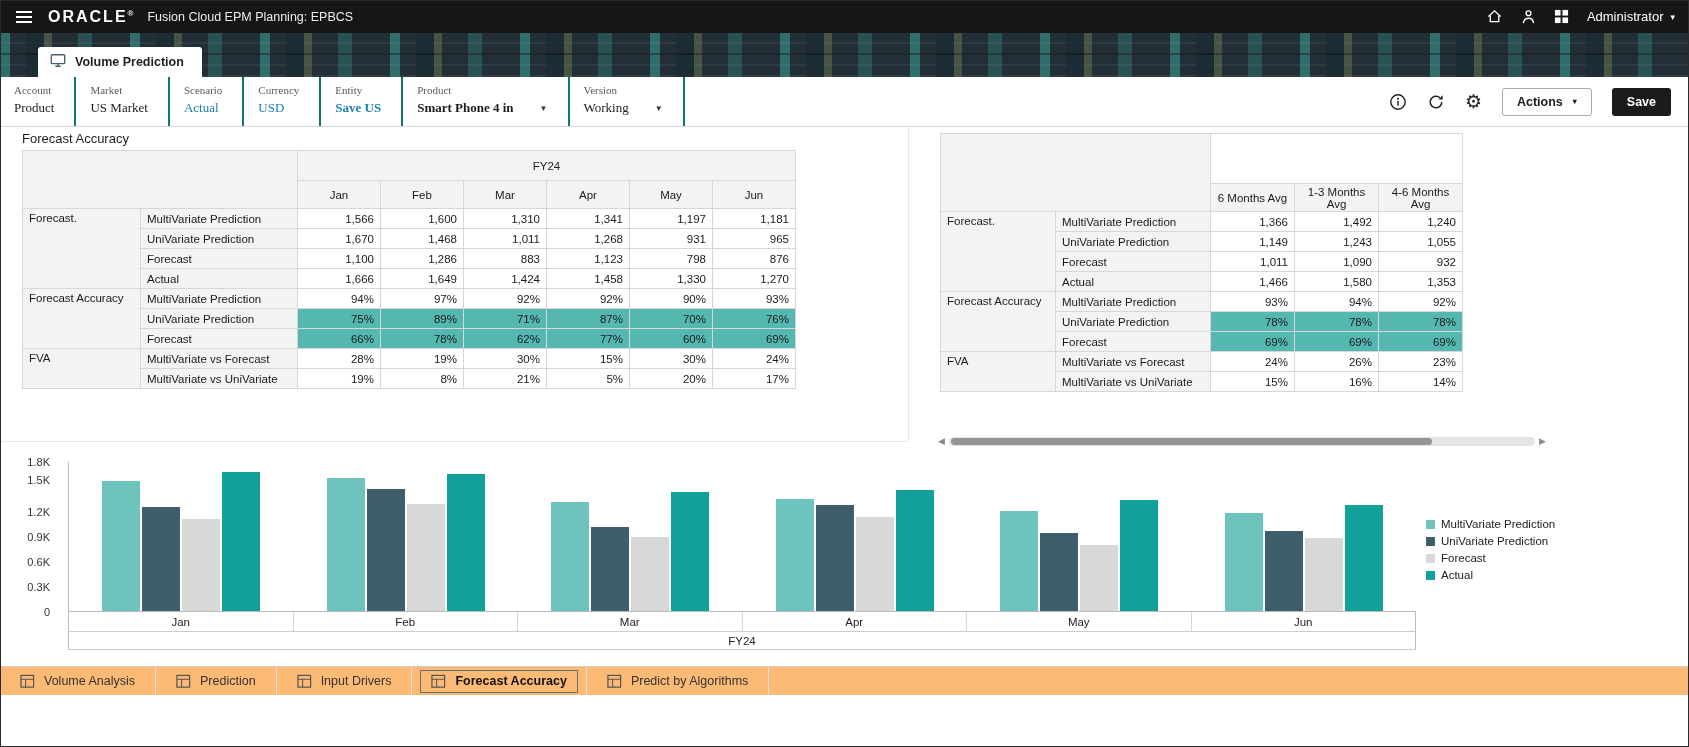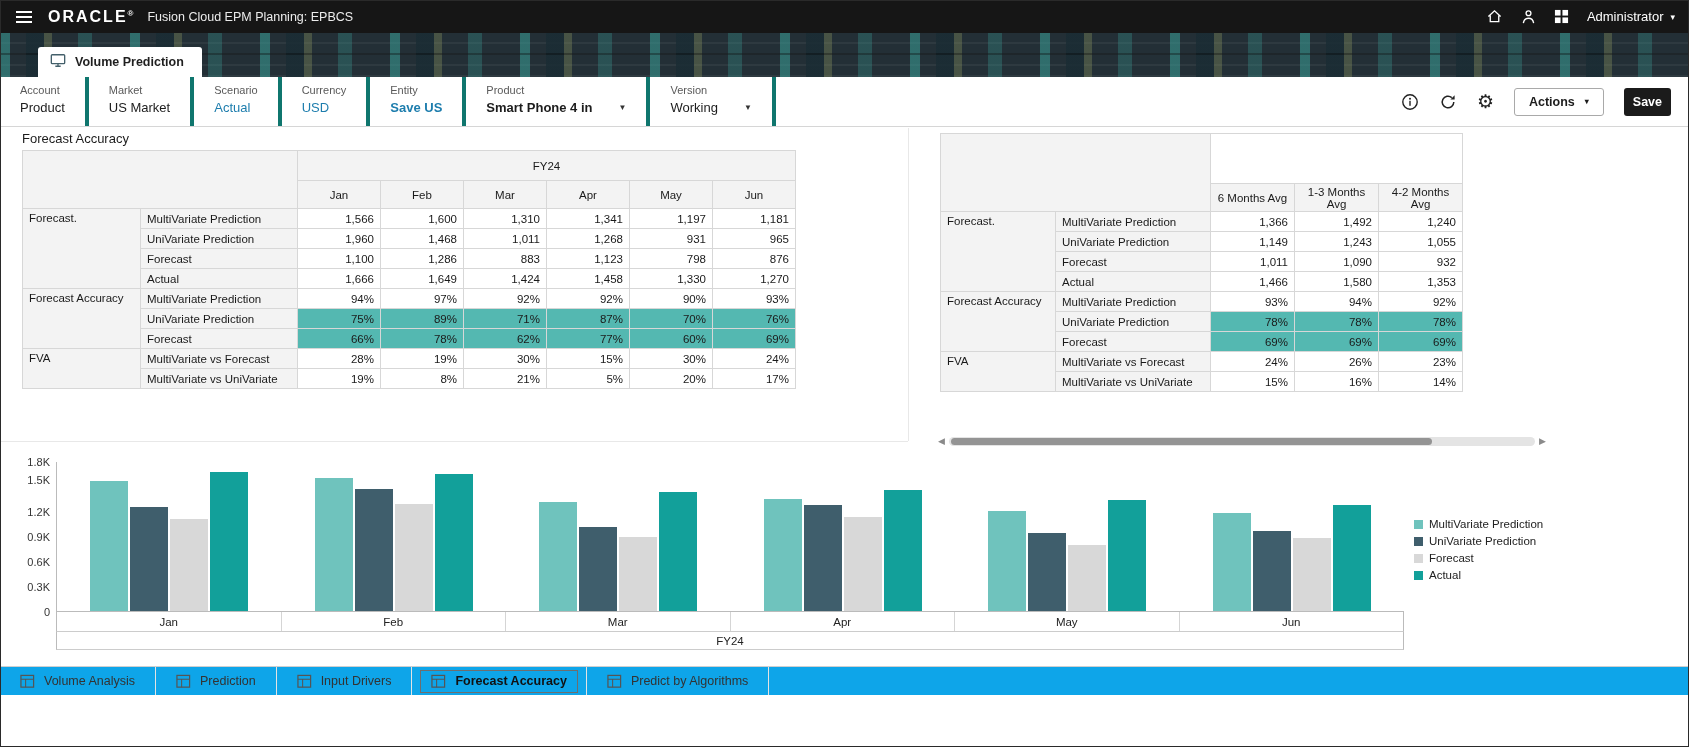--- a/index.html
+++ b/index.html
@@ -35,36 +35,36 @@
       repeating-linear-gradient(0deg, rgba(255,255,255,.05) 0 2px, transparent 2px 11px);
   }
   .page-tab { position:absolute; bottom:0; left:38px; height:30px; background:#fff;
     display:flex; align-items:center; gap:9px; padding:0 18px 0 12px;
     font-size:12.5px; font-weight:bold; color:#1f1f1f; border-radius:3px 3px 0 0; cursor:pointer; }
 
   
   .pov-bar { position:absolute; top:77px; left:0; right:0; height:50px; background:#fff;
              border-bottom:1px solid #d6d6d6; display:flex; align-items:stretch; }
   .pov-items { display:flex; }
-  .pov-item { padding:7px 20px 0 20px; border-right:4px solid #0f766e; cursor:pointer; }
+  .pov-item { padding:7px 20px 0 14px; border-right:2px solid #0f766e; cursor:pointer;font-family:Liberation Serif, serif; }
   .pov-dim { font-size:11px; color:#595959; margin-bottom:4px; }
   .pov-row { display:flex; align-items:center; gap:26px; }
   .pov-member { font-size:13px; color:#1c1c1c; white-space:nowrap; }
   .pov-style-link { color:var(--link); }
   .pov-style-link-bold { color:var(--link); font-weight:bold; }
   .pov-style-bold { font-weight:bold; }
   .pov-caret { font-size:8px; color:#333; }
   .pov-right { margin-left:auto; display:flex; align-items:center; gap:20px; padding-right:18px; }
   .pov-icon { display:flex; align-items:center; cursor:pointer; }
   .gear-glyph { font-size:19px; line-height:1; color:#222; }
   .actions-btn { display:flex; align-items:center; gap:10px; font-size:12.5px; font-weight:bold;
     color:#1c1c1c; background:#fff; border:1px solid #a9a9a9; border-radius:3px; padding:6px 14px;
     font-family:inherit; cursor:pointer; }
   .actions-caret { font-size:8px; }
-  .save-btn { background:#1b1b1b; color:#fff; border:none; border-radius:3px; padding:7px 9px;
+  .save-btn { background:#1b1b1b; color:#fff; border:none; border-radius:3px; padding:7px 15px;
     font-size:12.5px; font-weight:bold; font-family:inherit; cursor:pointer; }
 
   
   .section-title { position:absolute; left:22px; top:131px; font-size:13px; color:#1c1c1c; }
   .grid { border-collapse:collapse; table-layout:fixed; font-size:11.5px; color:#1a1a1a; }
   .grid th, .grid td { border:1px solid #d7d7d7; padding:0 6px; height:20px; font-weight:normal; }
   .grid .corner, .grid .col-head, .grid .group, .grid .member { background:#f3f3f3; }
   .grid .span-head { background:#f3f3f3; text-align:center; height:30px; }
   .grid .span-head.tall { background:#fff; height:50px; }
   .grid .col-head { text-align:center; height:28px; }
@@ -78,38 +78,38 @@
   .hline { position:absolute; left:0; top:441px; width:908px; height:1px; background:#e8e8e8; }
 
   
   .hscroll { position:absolute; left:938px; top:436px; width:608px; display:flex; align-items:center; gap:4px; }
   .scroll-arrow { font-size:9px; color:#8a8a8a; cursor:pointer; }
   .scroll-track { flex:1; height:9px; background:#e4e4e4; border-radius:5px; position:relative; cursor:pointer; }
   .scroll-thumb { position:absolute; left:2px; top:1px; height:7px; width:82%; background:#949494; border-radius:4px; cursor:grab; }
 
   
   .chart-block { position:absolute; left:20px; top:462px; display:flex; }
-  .chart-main { display:flex; }
+  .chart-main { display:flex;gap:12px; }
   .y-axis { width:36px; position:relative; height:150px; }
   .ytick { position:absolute; right:6px; transform:translateY(-50%); font-size:11px; color:#333; white-space:nowrap; }
   .plot-col { width:1348px; }
   .plot { height:150px; border-left:1px solid #bbb; border-bottom:1px solid #bbb; display:flex; align-items:flex-end; }
   .bar-group { flex:1; display:flex; align-items:flex-end; justify-content:center; gap:2px; height:100%; }
   .bar { width:38px; }
   .x-strip { display:flex; height:20px; border-left:1px solid #bbb; border-right:1px solid #bbb; border-bottom:1px solid #ccc; }
   .x-cell { flex:1; text-align:center; font-size:11.5px; color:#222; line-height:20px; }
   .x-cell + .x-cell { border-left:1px solid #d5d5d5; }
   .x-title { text-align:center; font-size:11.5px; color:#222; height:18px; line-height:18px;
              border-left:1px solid #bbb; border-right:1px solid #bbb; border-bottom:1px solid #ccc; }
   .legend { margin-left:10px; margin-top:56px; display:flex; flex-direction:column; gap:5px; }
   .legend-item { display:flex; align-items:center; gap:6px; font-size:11.5px; color:#222; white-space:nowrap; }
   .legend-swatch { width:9px; height:9px; display:inline-block; flex:0 0 9px; }
 
   
-  .bottom-bar { position:absolute; left:0; right:0; top:666px; height:29px; background:#0ea5e9;
+  .bottom-bar { position:absolute; left:0; right:0; top:666px; height:29px; background:#fdba74;
                 border-top:1px solid #cfcfcf; display:flex; align-items:center; }
   .btab { height:100%; display:flex; align-items:center; padding:0 20px; border-right:1px solid #e3e3e3;
           font-size:12.5px; color:#333; cursor:pointer; }
   .btab-inner { display:flex; align-items:center; gap:9px; }
   .btab.active .btab-label { font-weight:bold; color:#111; }
   .btab.selected { padding:0 8px; }
   .btab.selected .btab-inner { border:1px solid #6e6e6e; padding:3px 10px; }
   .btab.selected .btab-label { font-weight:bold; color:#111; }
   .btab-label { white-space:nowrap; }
   .btab-close { font-size:14px; color:#444; margin-left:2px; cursor:pointer; }
@@ -267,21 +267,21 @@
         <td class="member">MultiVariate Prediction</td>
         <td class="num">1,566</td>
         <td class="num">1,600</td>
         <td class="num">1,310</td>
         <td class="num">1,341</td>
         <td class="num">1,197</td>
         <td class="num">1,181</td>
       </tr>
       <tr>
         <td class="member">UniVariate Prediction</td>
-        <td class="num">1,960</td>
+        <td class="num">1,670</td>
         <td class="num">1,468</td>
         <td class="num">1,011</td>
         <td class="num">1,268</td>
         <td class="num">931</td>
         <td class="num">965</td>
       </tr>
       <tr>
         <td class="member">Forecast</td>
         <td class="num">1,100</td>
         <td class="num">1,286</td>
@@ -357,21 +357,21 @@
       <col style="width: 84px;">
     </colgroup>
     <thead>
       <tr>
         <th class="corner" colspan="2" rowspan="2"></th>
         <th class="span-head tall" colspan="3"></th>
       </tr>
       <tr>
         <th class="col-head">6 Months Avg</th>
         <th class="col-head">1-3 Months Avg</th>
-        <th class="col-head">4-2 Months Avg</th>
+        <th class="col-head">4-6 Months Avg</th>
       </tr>
     </thead>
     <tbody>
       <tr>
         <th class="group" rowspan="4">Forecast.</th>
         <td class="member">MultiVariate Prediction</td>
         <td class="num">1,366</td>
         <td class="num">1,492</td>
         <td class="num">1,240</td>
       </tr>

